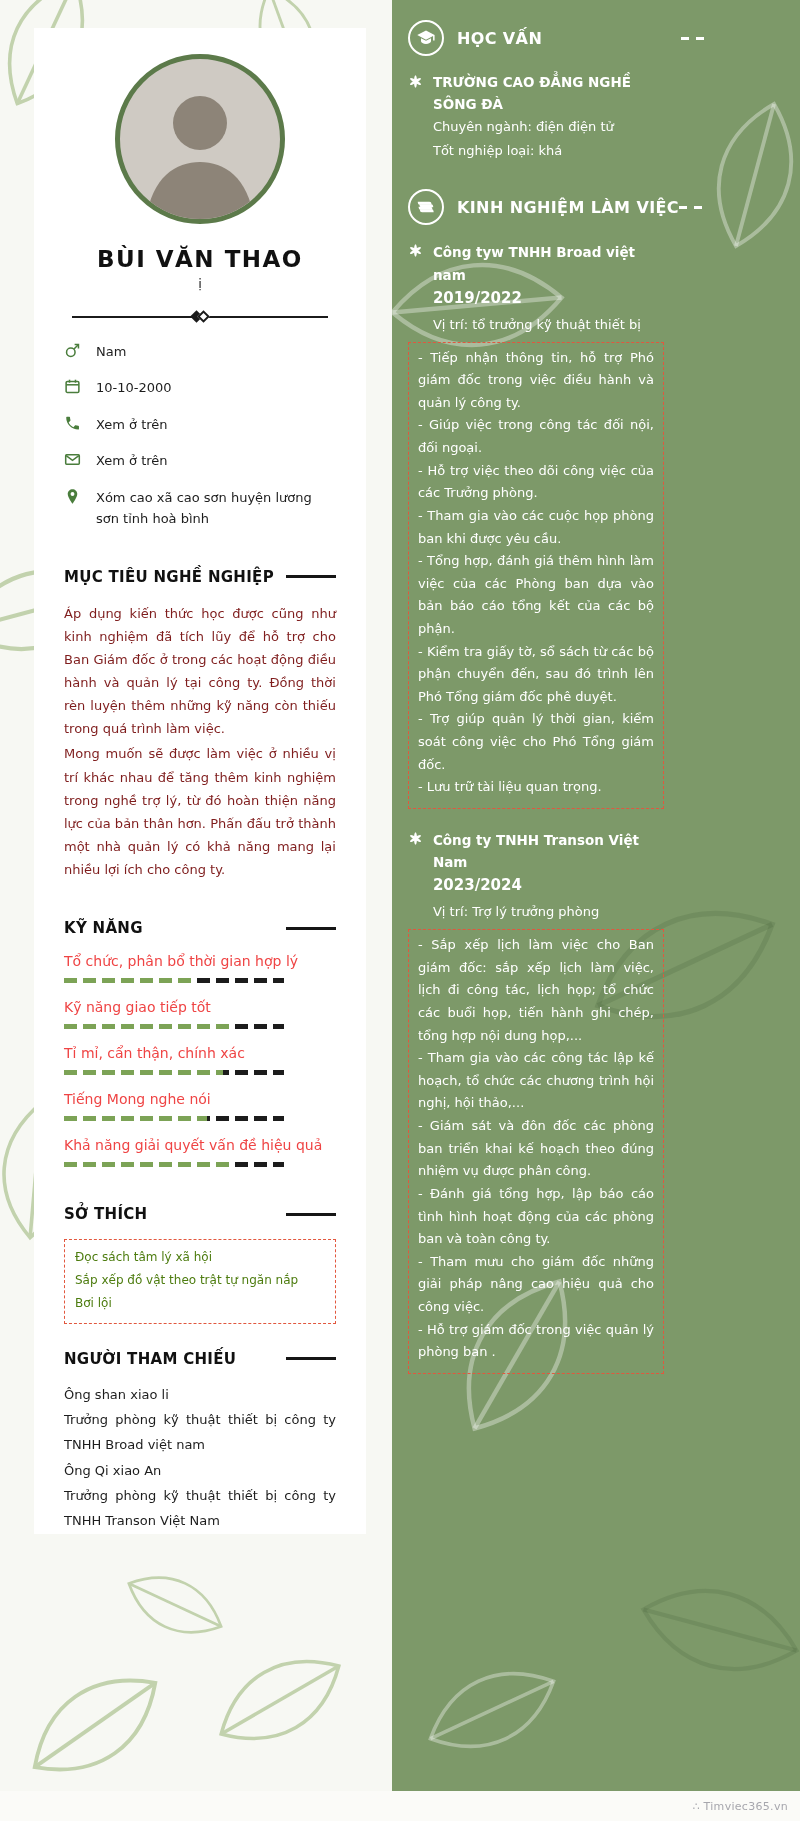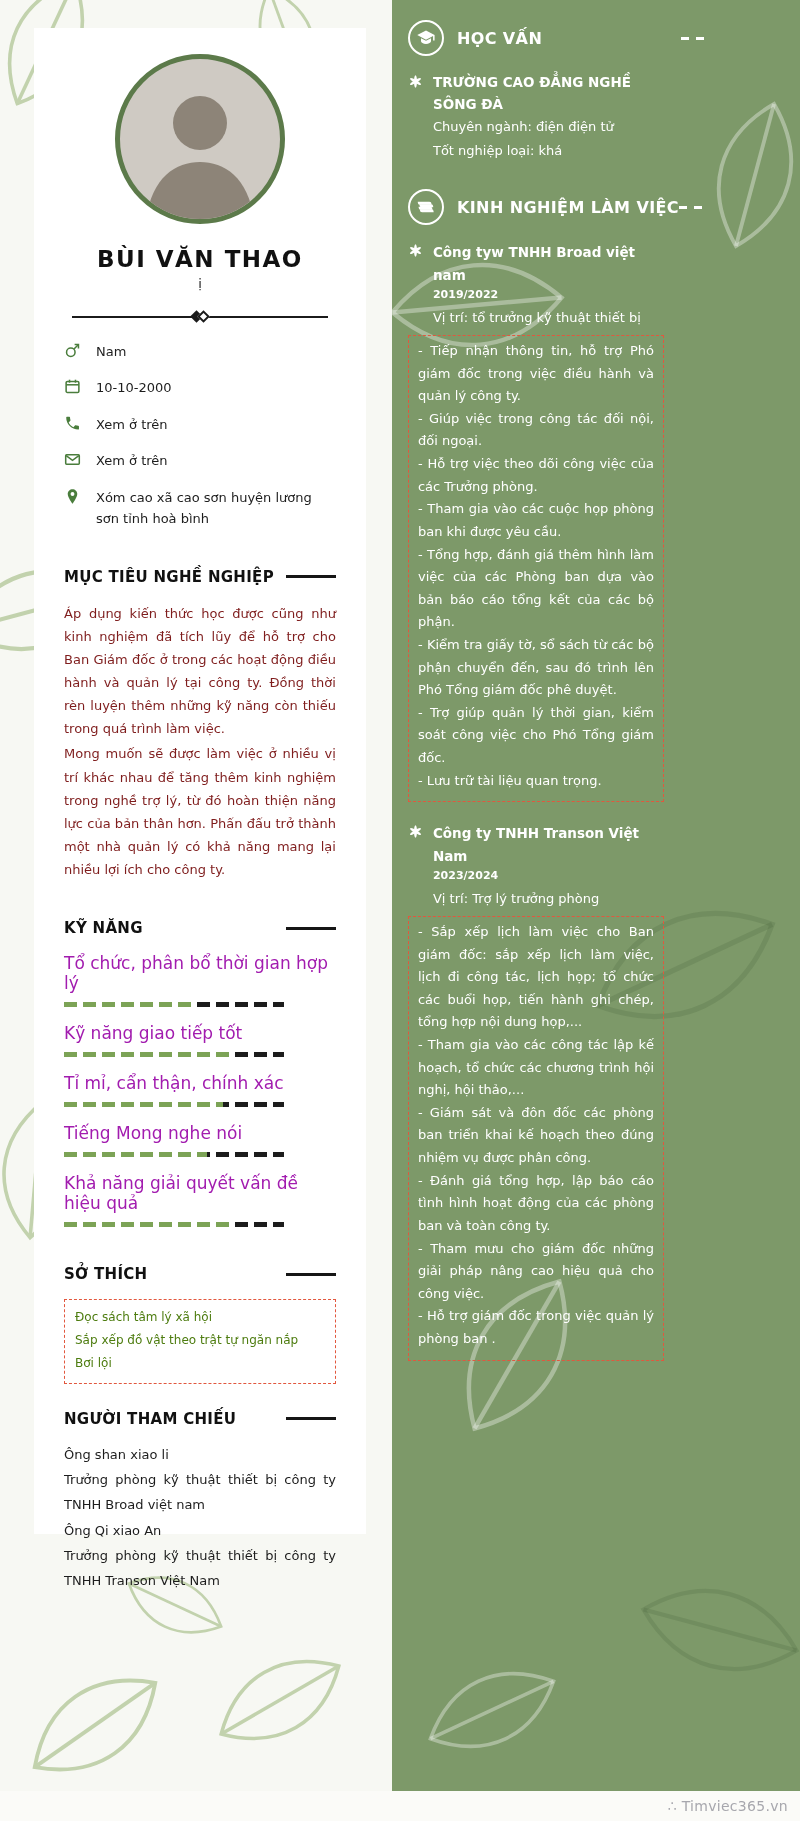--- a/index.html
+++ b/index.html
@@ -40,21 +40,21 @@
 
   .sec-h { display:flex; align-items:center; justify-content:space-between; margin-top:38px; }
   .sec-h h2 { font-size:15px; font-weight:700; letter-spacing:.3px; color:#111; white-space:nowrap; }
   .sec-h .h-line { width:50px; height:3px; background:#161616; margin-left:12px; }
 
   .para { margin-top:16px; font-size:13px; color:#7f1d1d; line-height:1.78; text-align:justify; }
   .para + .para { margin-top:2px; }
 
   .skills { margin-top:14px; }
   .skill { margin-top:16px; }
-  .skill-label { font-size:17px; color:#a21caf; margin-bottom:9px; }
+  .skill-label { font-size:14px; color:#ef4444; margin-bottom:9px; }
   .skill-bar { position:relative; height:5px; width:81%;
       background:repeating-linear-gradient(90deg,#1c1c1c 0 13px,transparent 13px 19px); }
   .skill-fill { position:absolute; left:0; top:0; bottom:0;
       background:repeating-linear-gradient(90deg,#7ca356 0 13px,transparent 13px 19px); }
 
   .hobby-box { margin-top:16px; border:1px dashed #e2573e; padding:6px 10px 8px; }
   .hobby-line { font-size:12px; color:#4d7c0f; line-height:1.9; }
 
   .refs { margin-top:14px; }
   .ref-line { font-size:13px; color:#1d1d1d; line-height:1.95; text-align:justify; }
@@ -74,28 +74,28 @@
   .flower-row { display:flex; align-items:flex-start; }
   .flower { flex:0 0 15px; margin-right:10px; margin-top:2px; }
   .flower svg { width:15px; height:15px; }
 
   .edu-body { margin-right:40px; margin-bottom:26px; }
   .edu-school { font-size:13.5px; font-weight:700; line-height:1.6; }
   .edu-detail { font-size:13px; line-height:1.85; margin-left:25px; }
 
   .job { margin-right:40px; margin-top:14px; }
   .job-title { font-size:13.5px; font-weight:700; line-height:1.65; }
-  .job-period { font-size:11px; font-weight:700; line-height:1.65; }
+  .job-period { font-size:15px; font-weight:700; line-height:1.65; }
   .job-pos { font-size:13px; margin-top:3px; margin-left:25px; line-height:1.7; }
   .red-box { border:1px dashed #e2573e; margin-top:6px; padding:4px 9px 9px; }
   .duty { font-size:13px; line-height:1.74; text-align:justify; }
 
   
   .footer { position:absolute; left:0; right:0; bottom:0; height:30px; background:#fbfbf8; display:flex; align-items:center; justify-content:flex-end; padding-right:12px; }
-  .watermark { font-size:14px; color:#a7a7ad; letter-spacing:.3px; }
+  .watermark { font-size:11px; color:#a7a7ad; letter-spacing:.3px; }
 </style>
 </head>
 <body>
 
 <div class="page">
 
   <svg class="leaf" style="left:-14px;top:-18px;width:120px;height:120px;transform:rotate(-20deg)" viewBox="0 0 100 100">
       <path d="M10 90 C 10 40, 40 10, 90 10 C 90 60, 60 90, 10 90 Z"></path>
       <path d="M10 90 C 35 65, 60 40, 90 10"></path>
     </svg>

